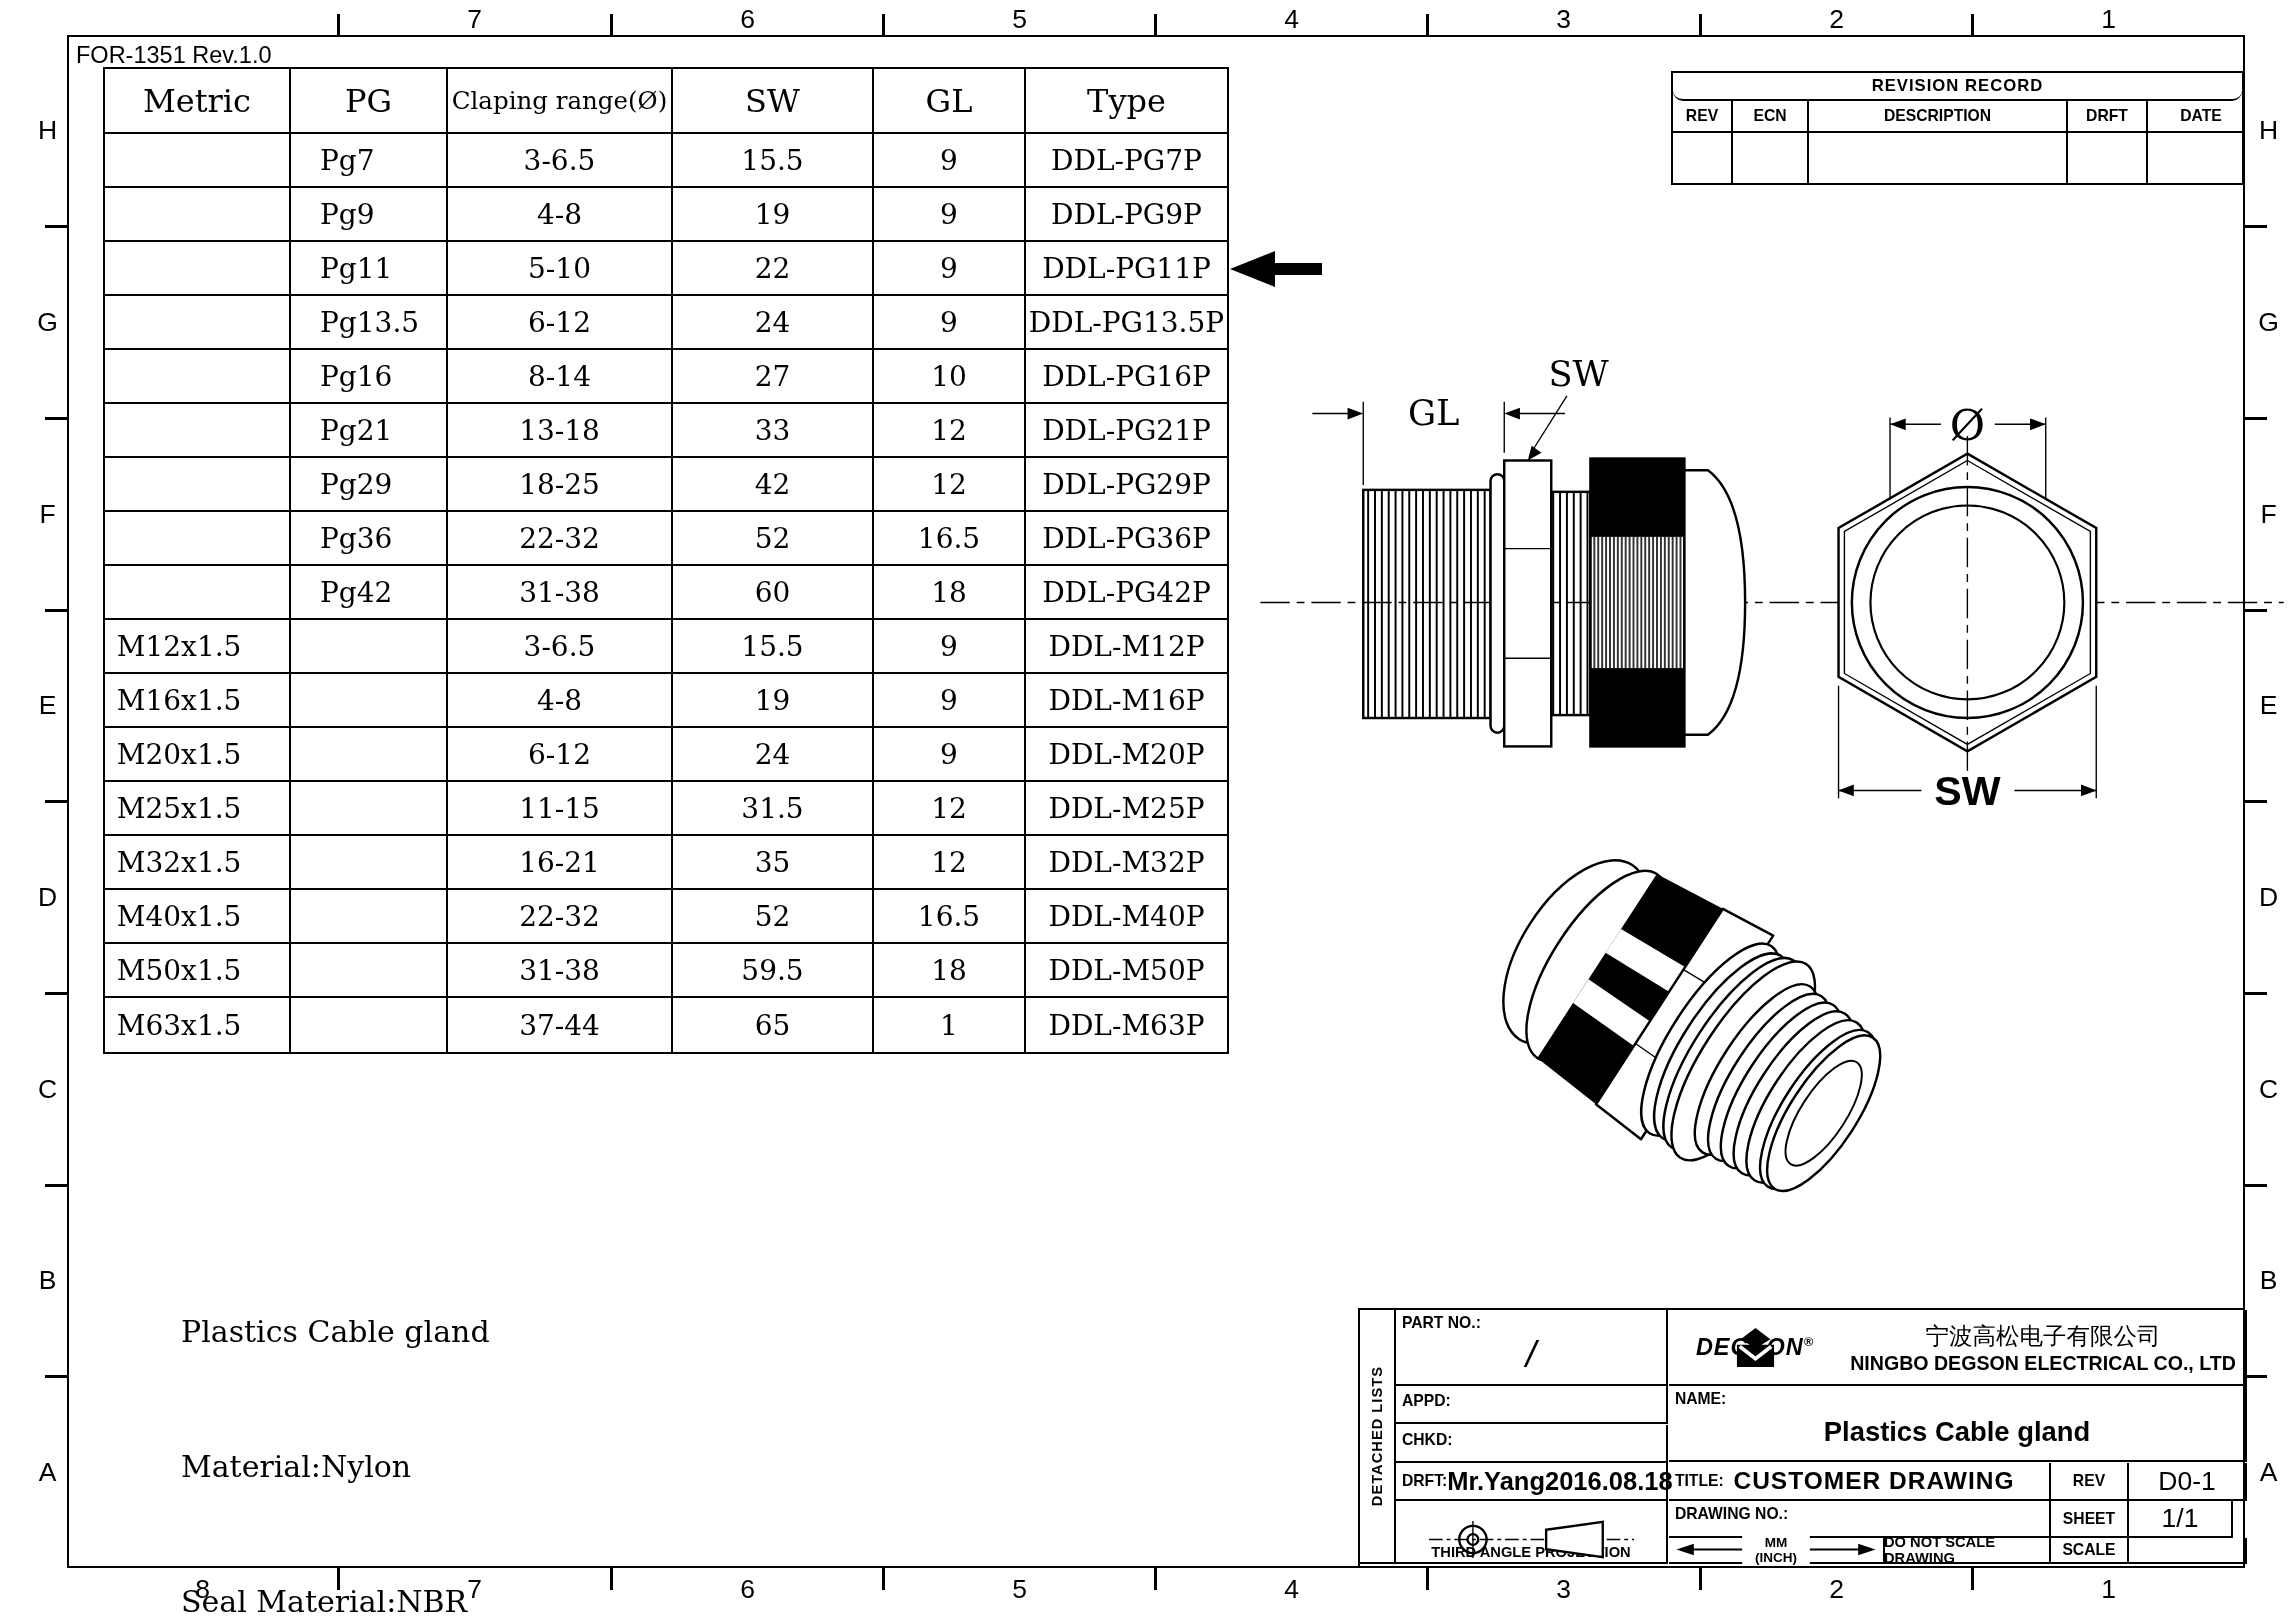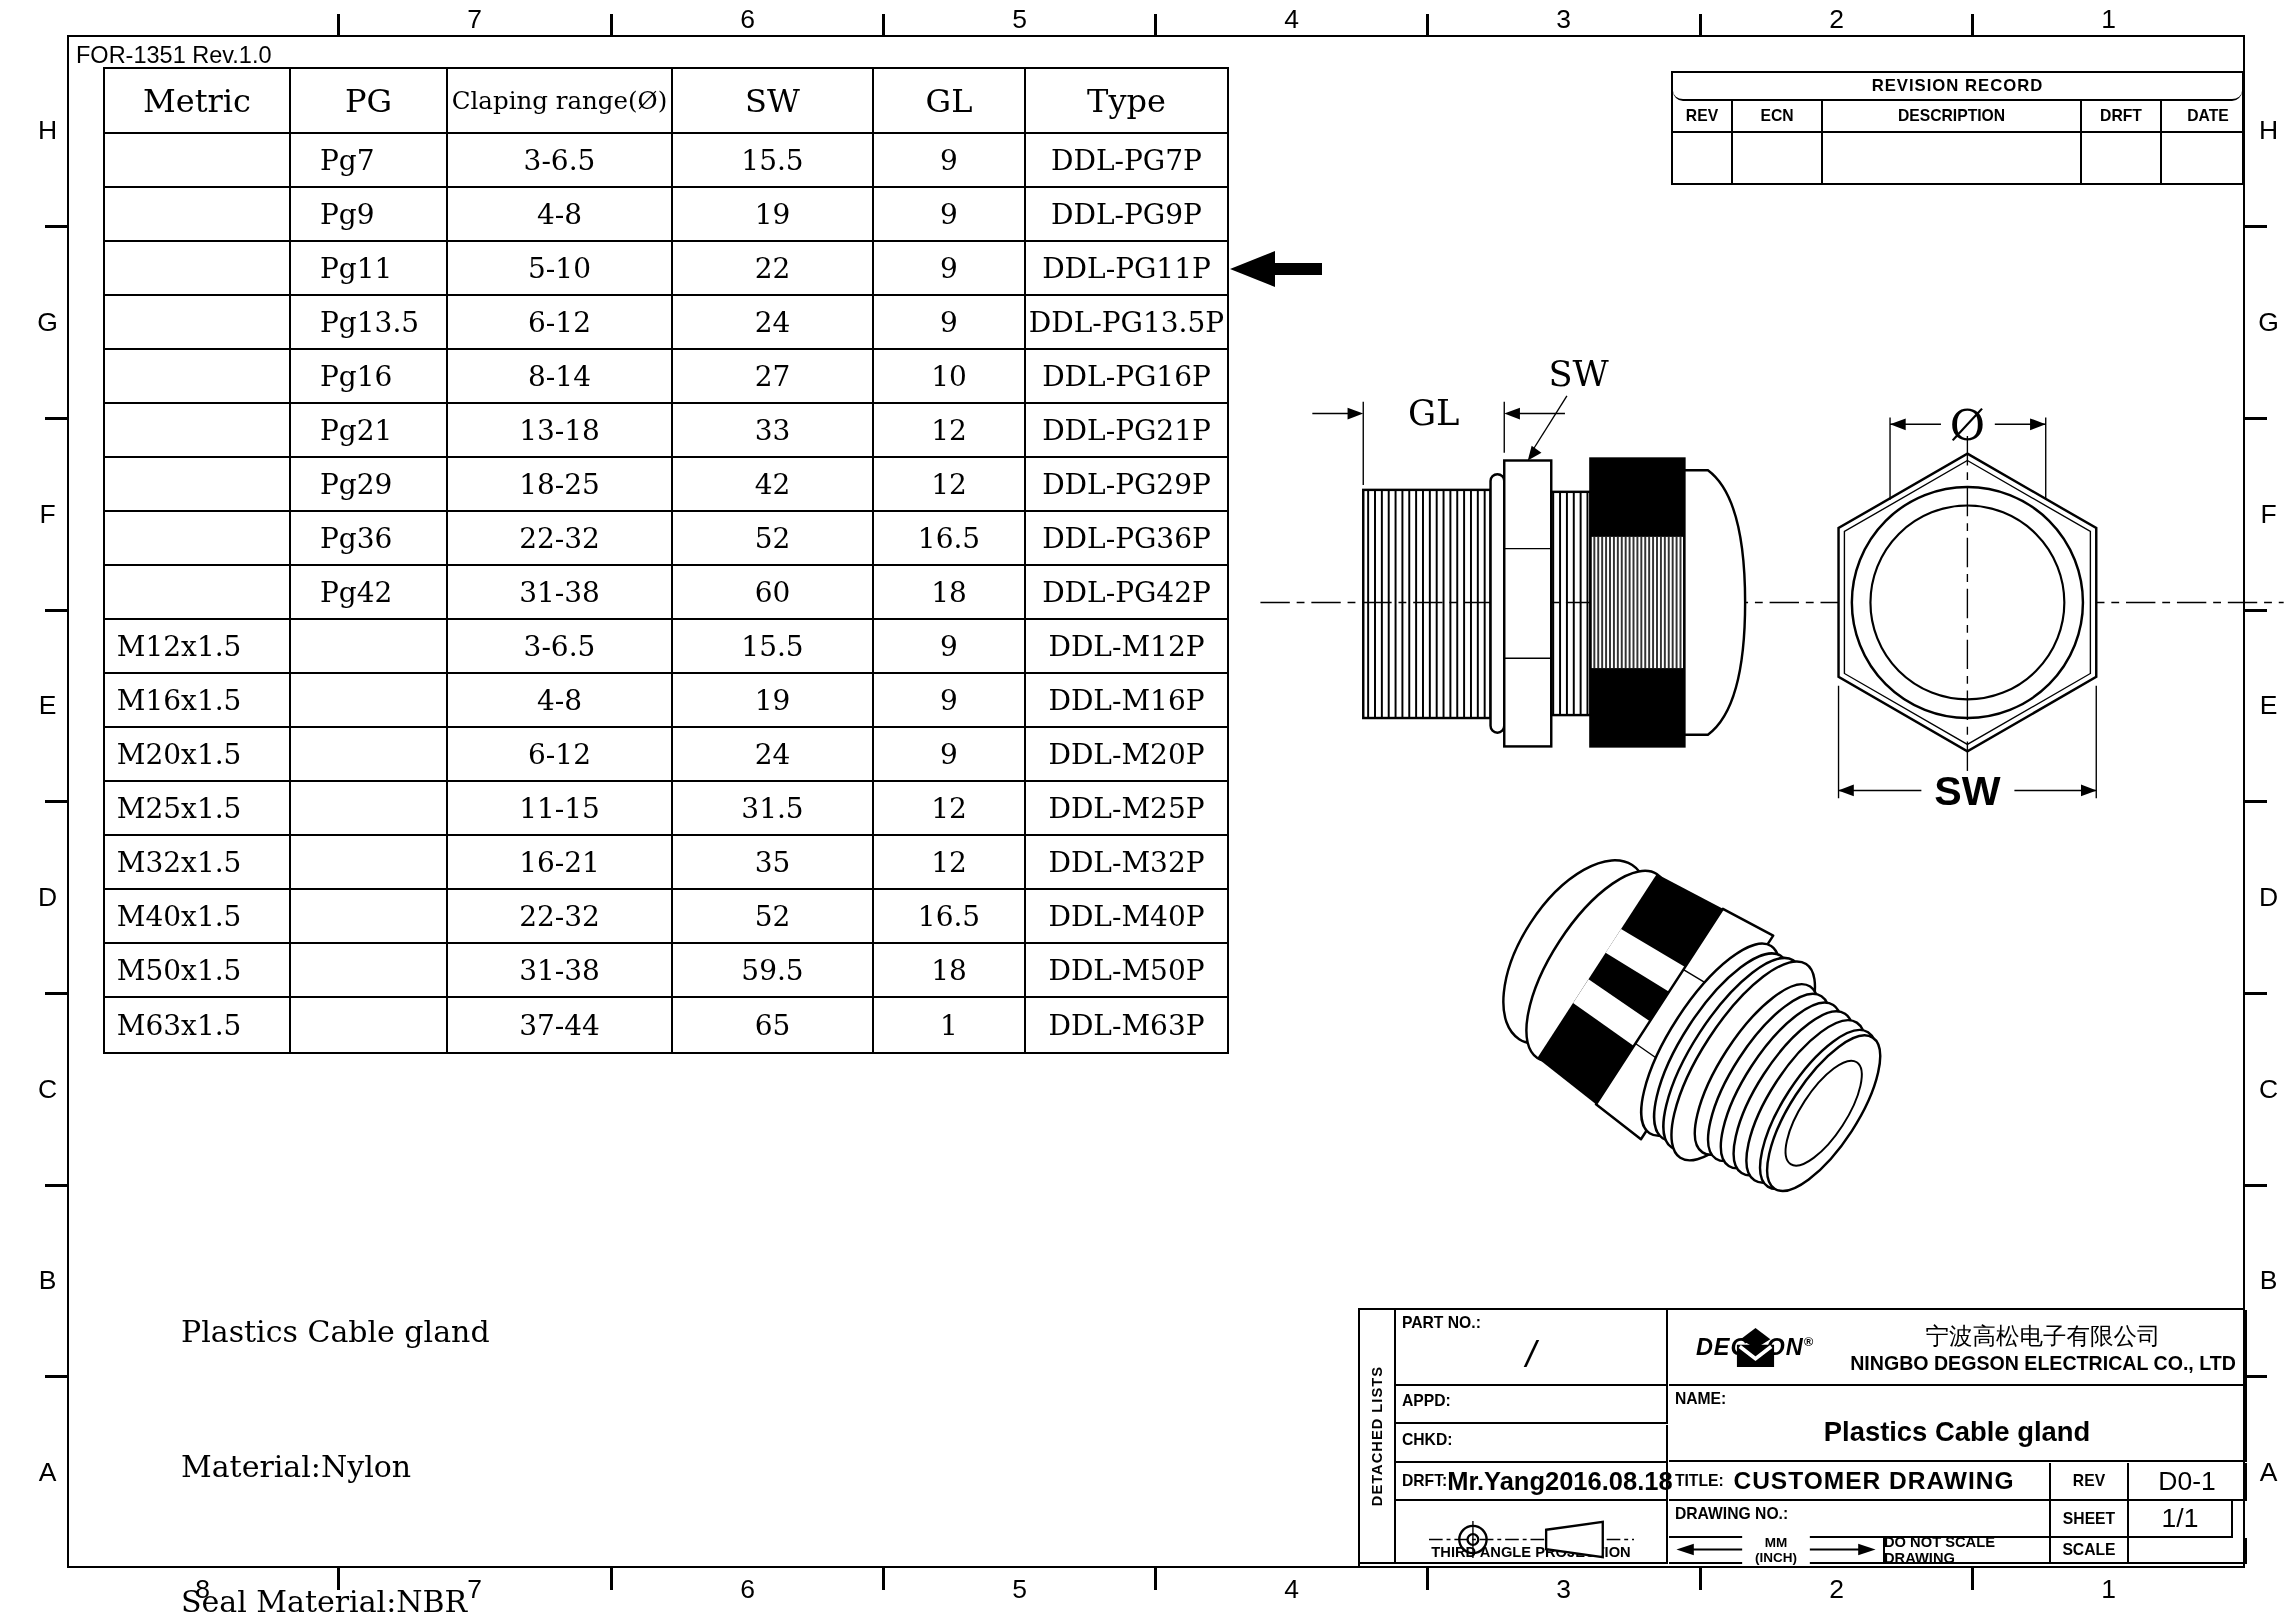--- a/index.html
+++ b/index.html
@@ -38,21 +38,21 @@
 
   
   .rev-table{left:1671px;top:71px;width:573px;height:114px;border:2.9px solid #000;box-sizing:border-box;
              display:flex;flex-direction:column;font-size:15.7px;font-weight:bold;}
   .rev-title{height:25.5px;border-bottom:2px solid #000;display:flex;align-items:center;justify-content:center;
              font-size:16.7px;letter-spacing:1px;border-radius:10px;}
   .rev-row{display:flex;flex:0 0 30px;border-bottom:2px solid #000;}
   .rev-row.last{flex:1;border-bottom:none;}
   .rev-cell{border-right:2px solid #000;display:flex;align-items:center;justify-content:center;box-sizing:border-box;}
   .rev-cell:last-child{border-right:none;margin-left:12px;}
-  .rc0{width:60px;}.rc1{width:90px;}.rc2{width:259px;}.rc3{width:80px;}.rc4{width:84px;flex:1;}
+  .rc0{width:60px;}.rc1{width:76px;}.rc2{width:259px;}.rc3{width:80px;}.rc4{width:84px;flex:1;}
 
   
   .tb{left:1358px;top:1308px;width:887px;height:260px;border:2.9px solid #000;box-sizing:border-box;}
   .tb .cell{position:absolute;box-sizing:border-box;border-right:2px solid #000;border-bottom:2px solid #000;}
   .tb .lbl{font-size:15.7px;font-weight:bold;}
   .tb-detached{left:0;top:0;width:36px;height:254px;display:flex;align-items:center;justify-content:center;}
   .tb-detached span{writing-mode:vertical-rl;transform:rotate(180deg);font-size:14.7px;font-weight:bold;letter-spacing:1px;}
   .tb-part{left:36px;top:0;width:272px;height:76px;padding:3.9px 5.9px;}
   .tb-part .val{font-size:37px;font-style:italic;text-align:center;margin-top:2px;}
   .tb-appd{left:36px;top:76px;width:272px;height:38px;padding:5.9px 5.9px;}

